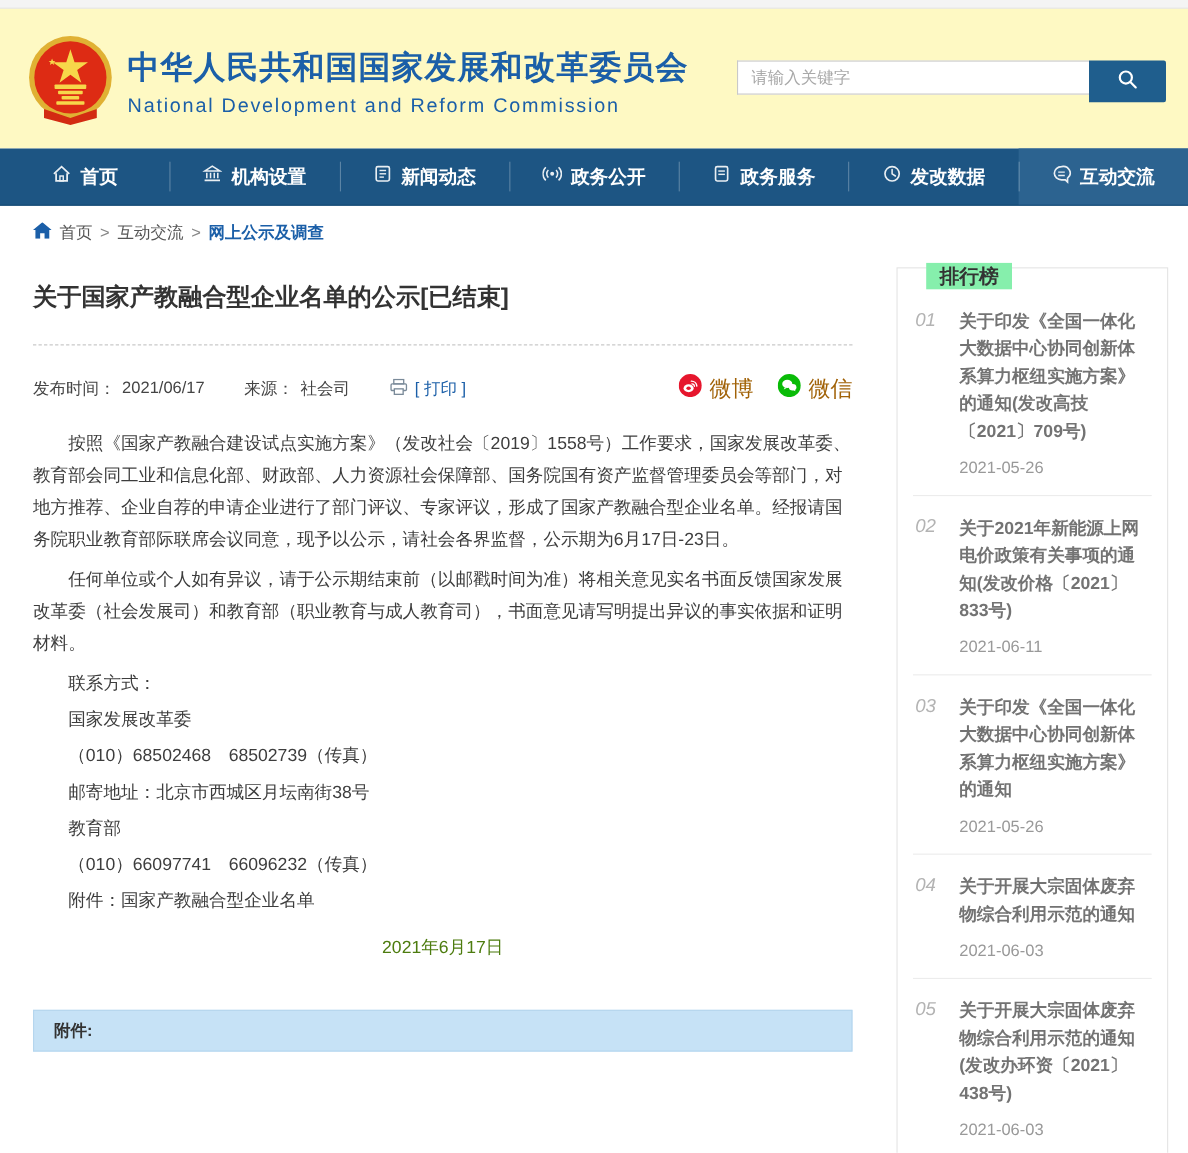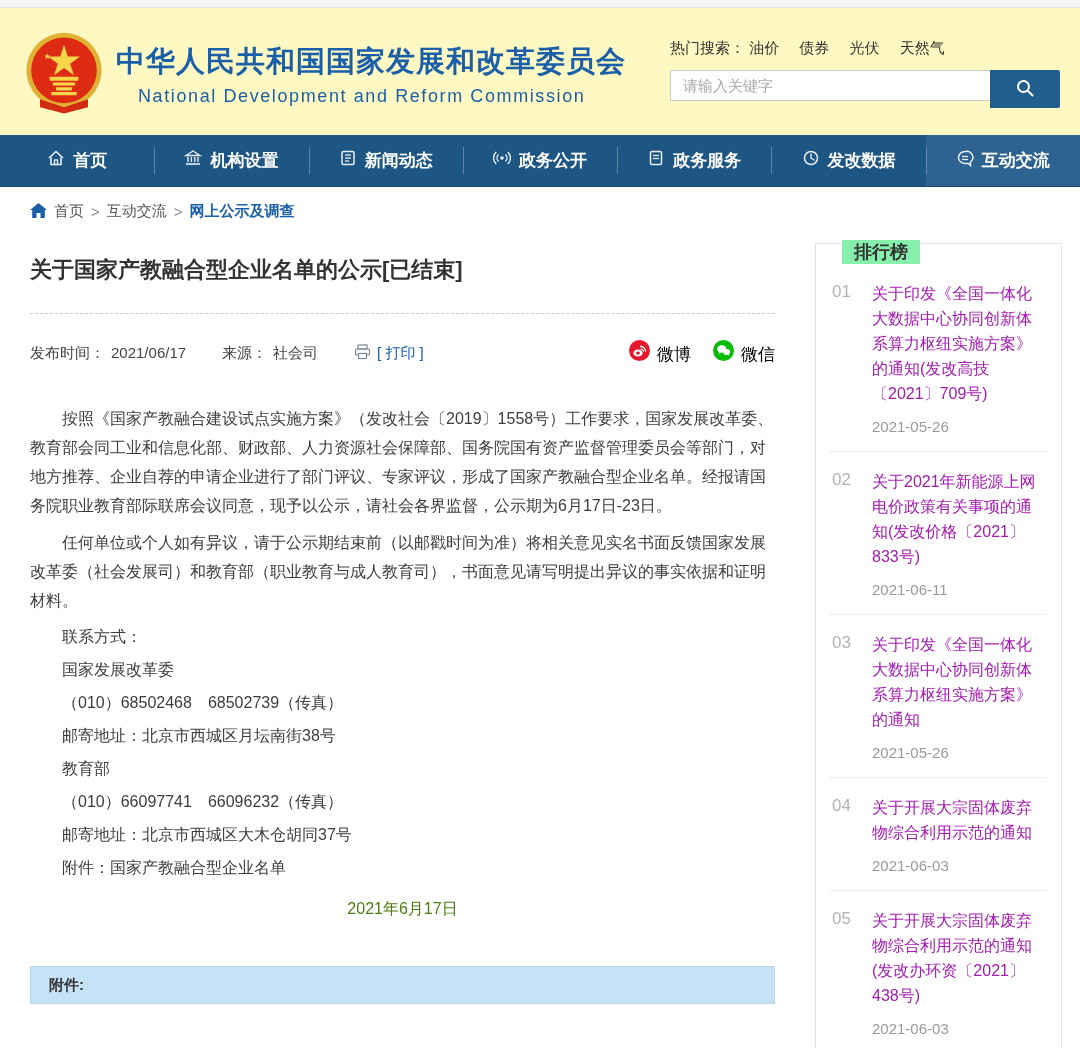--- a/index.html
+++ b/index.html
@@ -7,21 +7,21 @@
   body { height:1048px; overflow:hidden; }
 
   
   .top-strip { height:8px; background:#f4f4f4; border-bottom:1px solid #e2e2e2; }
 
   
   .site-header { height:127px; background:#fef9c3; display:flex; align-items:center; padding:0 20px 0 24px; }
   .emblem { width:80px; height:84px; flex:0 0 auto; margin-right:12px; }
   .titles { flex:1 1 auto; padding-top:6px; }
   .title-cn { font-size:29px; font-weight:bold; color:#1b5fa8; letter-spacing:1px; }
-  .title-en { font-size:18px; color:#1b5fa8; letter-spacing:1.6px; margin-top:4px;margin-left:22px; }
+  .title-en { font-size:18px; color:#1b5fa8; letter-spacing:1.6px; margin-top:4px; }
   .header-right { width:390px; flex:0 0 auto; padding-top:4px; }
   .hot-search { font-size:15px; color:#333; margin-bottom:12px; }
   .hot-search .hs-label { color:#333; }
   .hot-search a { color:#333; text-decoration:none; margin-right:16px; cursor:pointer; }
   .search-row { display:flex; }
   .search-input { flex:1 1 auto; height:31px; border:1px solid #c9c9c9; border-right:none; padding:0 12px; font-size:15px; color:#333; outline:none; }
   .search-input::placeholder { color:#a9a9a9; }
   .search-btn { width:70px; height:38px; background:#1f5e8d; border:none; cursor:pointer; display:flex; align-items:center; justify-content:center; border-radius:0 2px 2px 0; }
 
   
@@ -41,40 +41,40 @@
   .main-wrap { display:flex; padding:0 18px 0 30px; }
   .article-col { width:745px; flex:0 0 auto; }
   .side-col { flex:1 1 auto; margin-left:40px; margin-top:10px; }
 
   .article-title { font-size:22px; font-weight:bold; color:#333; margin-top:22px; line-height:30px; }
   .dashed-sep { border-bottom:1px dashed #c9c9c9; margin-top:28px; }
   .meta-row { display:flex; align-items:center; margin-top:26px; font-size:15px; color:#444; }
   .meta-item { margin-right:36px; display:flex; gap:6px; }
   .print-link { color:#1b5fa8; text-decoration:none; cursor:pointer; }
   .share-group { margin-left:auto; display:flex; align-items:center; gap:22px; }
-  .share-item { display:flex; align-items:flex-end; gap:7px; font-size:17px; color:#000000; cursor:pointer; }
-
-  .article-body { margin-top:38px; font-size:16px; color:#3d3d3d; }
+  .share-item { display:flex; align-items:center; gap:7px; font-size:20px; color:#a16207; cursor:pointer; }
+
+  .article-body { margin-top:22px; font-size:16px; color:#3d3d3d; }
   .article-body p.para { text-indent:2em; line-height:29px; margin-bottom:8px; }
   .article-body p.line { text-indent:2em; line-height:22px; margin-top:11px; }
   .signature { text-align:center; margin-top:42px; font-size:16px; color:#3d3d3d; }
   .sign-date { text-align:center; margin-top:20px; font-size:16px; color:#4d7c0f; }
 
   
   .attach-box { margin-top:46px; }
   .attach-head { background:#c6e2f6; border:1px solid #b5d6ee; height:38px; display:flex; align-items:center; padding:0 18px; font-size:15px; font-weight:bold; color:#333; }
 
   
   .rank-box { border:1px solid #e4e4e4; padding:0 14px 2px 14px; }
   .rank-title { display:inline-block; background:#86efac; font-size:18px; font-weight:bold; color:#333; margin-top:-12px; margin-left:12px; padding:0 12px; position:relative; }
   .rank-item { display:flex; padding:17px 2px 16px 2px; border-bottom:1px solid #ececec; cursor:pointer; }
   .rank-item:last-child { border-bottom:none; }
-  .rank-num { width:40px; flex:0 0 auto; font-size:17px; color:#b3b3b3; padding-top:1px; }
+  .rank-num { width:40px; flex:0 0 auto; font-size:17px; font-style:italic; color:#b3b3b3; padding-top:1px; }
   .rank-content { flex:1; }
-  .rank-link { font-size:16px; font-weight:normal; color:#a21caf; line-height:25px; text-decoration:none; display:block; }
+  .rank-link { font-size:16px; font-weight:bold; color:#737373; line-height:25px; text-decoration:none; display:block; }
   .rank-date { margin-top:12px; font-size:15px; color:#999; }
 </style>
 </head>
 <body>
 
 <div class="top-strip"></div>
 
 <header class="site-header">
   <div class="emblem">
     <svg viewBox="0 0 100 104" width="80" height="84">
@@ -87,27 +87,20 @@
       <rect x="40" y="71" width="20" height="4" rx="1" fill="#f7d74a"></rect>
       <rect x="34" y="77" width="32" height="4" rx="1" fill="#f7d74a"></rect>
       <path d="M20 86 L50 96 L80 86 L80 96 L50 104 L20 96 Z" fill="#d32b12"></path>
     </svg>
   </div>
   <div class="titles">
     <div class="title-cn">中华人民共和国国家发展和改革委员会</div>
     <div class="title-en">National Development and Reform Commission</div>
   </div>
   <div class="header-right">
-    <div class="hot-search">
-      <span class="hs-label">热门搜索：</span>
-      <a>油价</a>
-      <a>债券</a>
-      <a>光伏</a>
-      <a>天然气</a>
-    </div>
     <div class="search-row">
       <input class="search-input" placeholder="请输入关键字" style="">
       <button class="search-btn">
         <span>
           <svg width="20" height="20" viewBox="0 0 20 20">
               <circle cx="8.5" cy="8.5" r="5.5" fill="none" stroke="#fff" stroke-width="2"></circle>
               <line x1="12.8" y1="12.8" x2="17.5" y2="17.5" stroke="#fff" stroke-width="2" stroke-linecap="round"></line>
             </svg>
         </span>
       </button>
@@ -238,21 +231,20 @@
 
     <div class="article-body">
       <p class="para">按照《国家产教融合建设试点实施方案》（发改社会〔2019〕1558号）工作要求，国家发展改革委、教育部会同工业和信息化部、财政部、人力资源社会保障部、国务院国有资产监督管理委员会等部门，对地方推荐、企业自荐的申请企业进行了部门评议、专家评议，形成了国家产教融合型企业名单。经报请国务院职业教育部际联席会议同意，现予以公示，请社会各界监督，公示期为6月17日-23日。</p>
       <p class="para">任何单位或个人如有异议，请于公示期结束前（以邮戳时间为准）将相关意见实名书面反馈国家发展改革委（社会发展司）和教育部（职业教育与成人教育司），书面意见请写明提出异议的事实依据和证明材料。</p>
       <p class="line">联系方式：</p>
       <p class="line">国家发展改革委</p>
       <p class="line">（010）68502468　68502739（传真）</p>
       <p class="line">邮寄地址：北京市西城区月坛南街38号</p>
       <p class="line">教育部</p>
       <p class="line">（010）66097741　66096232（传真）</p>
-      <p class="line">邮寄地址：北京市西城区大木仓胡同37号</p>
       <p class="line">附件：国家产教融合型企业名单</p>
       <p class="sign-date">2021年6月17日</p>
     </div>
 
     <div class="attach-box">
       <div class="attach-head">附件:</div>
 
     </div>
   </div>
 

